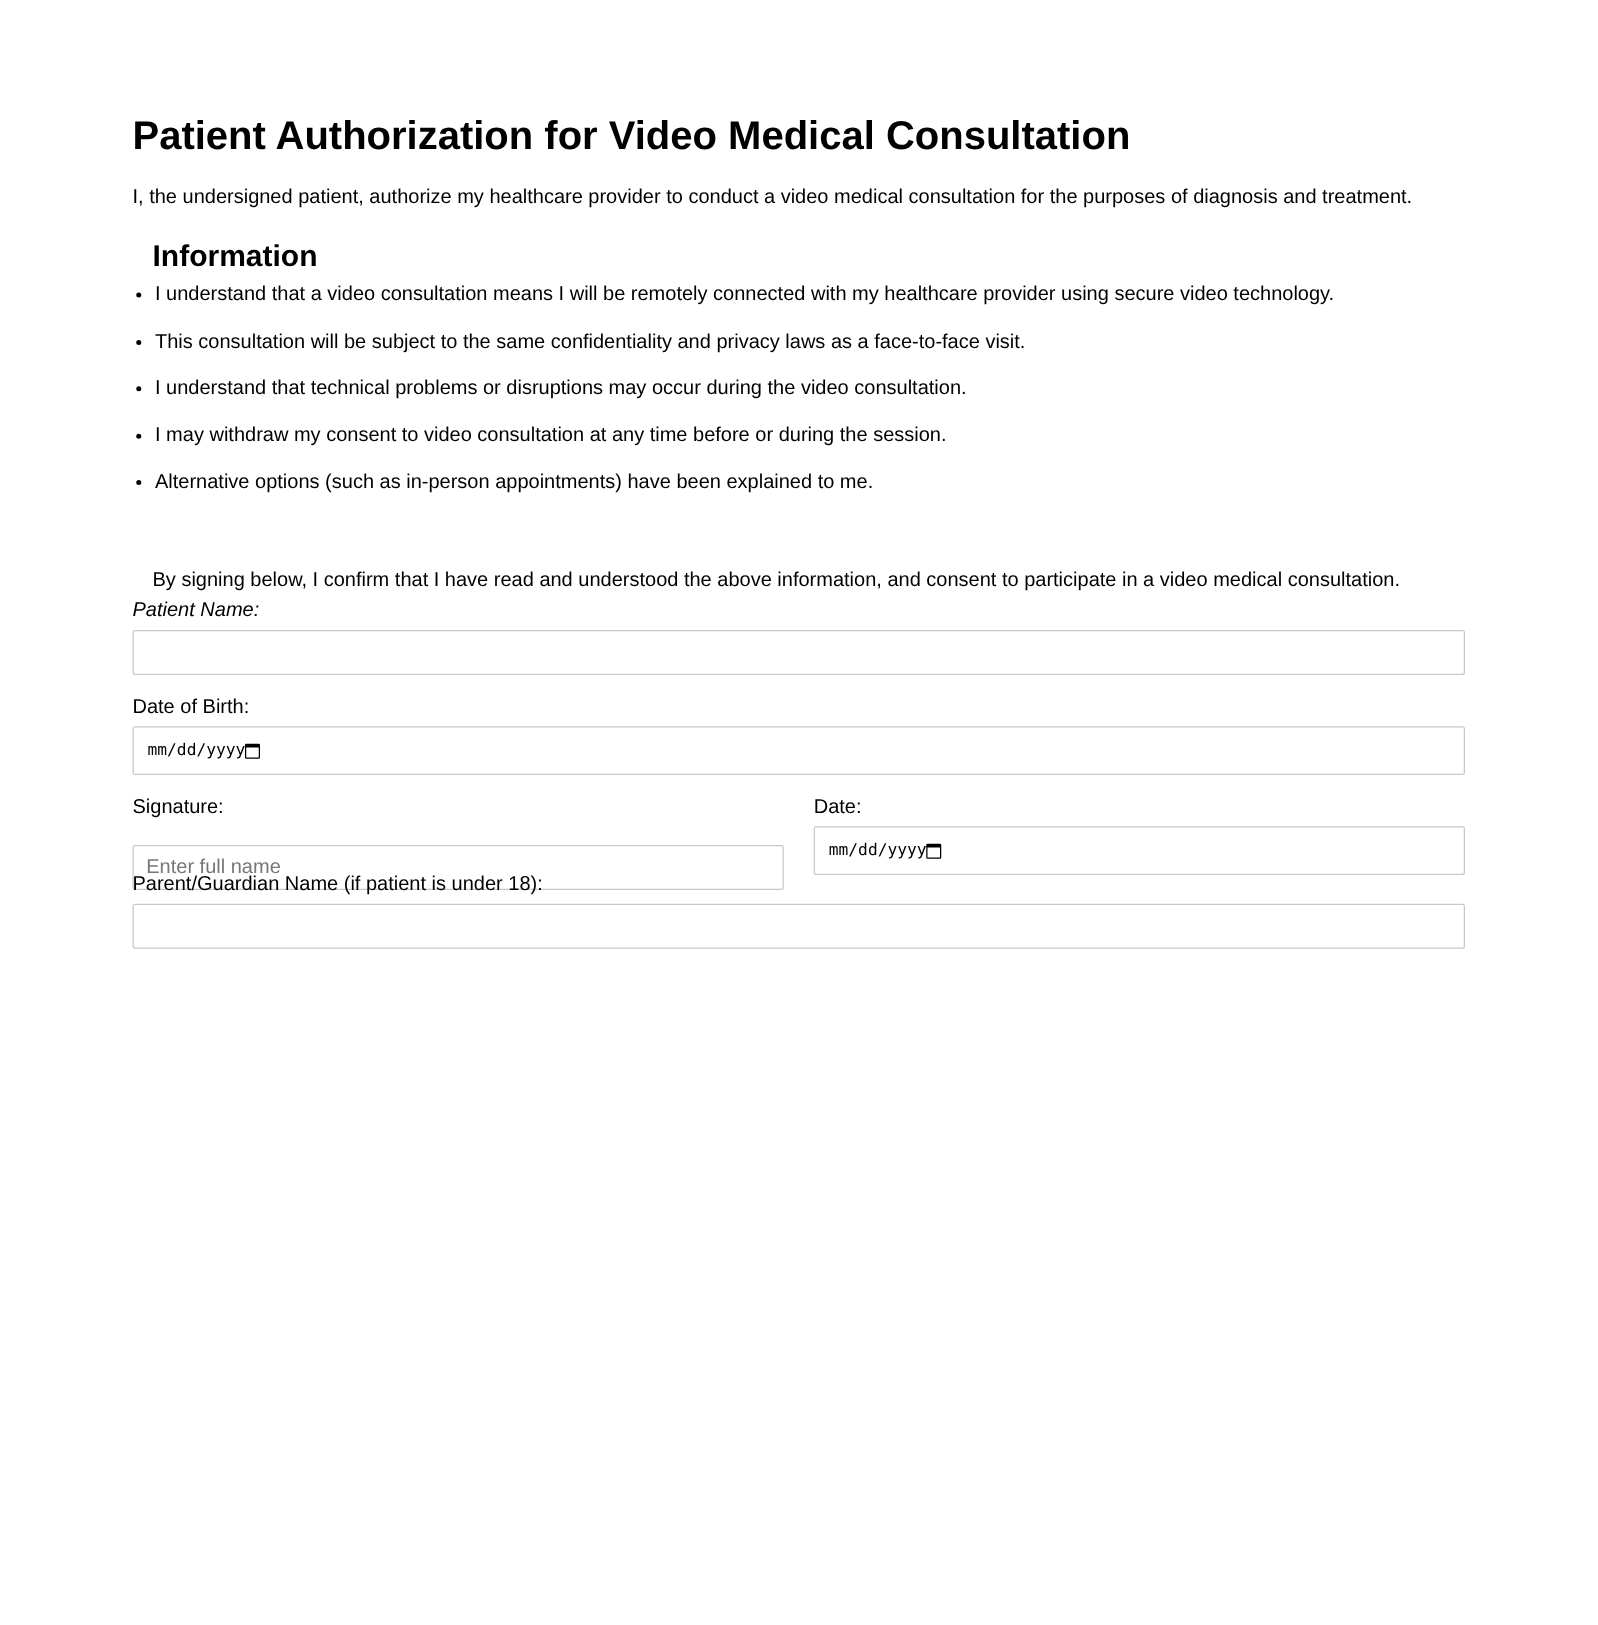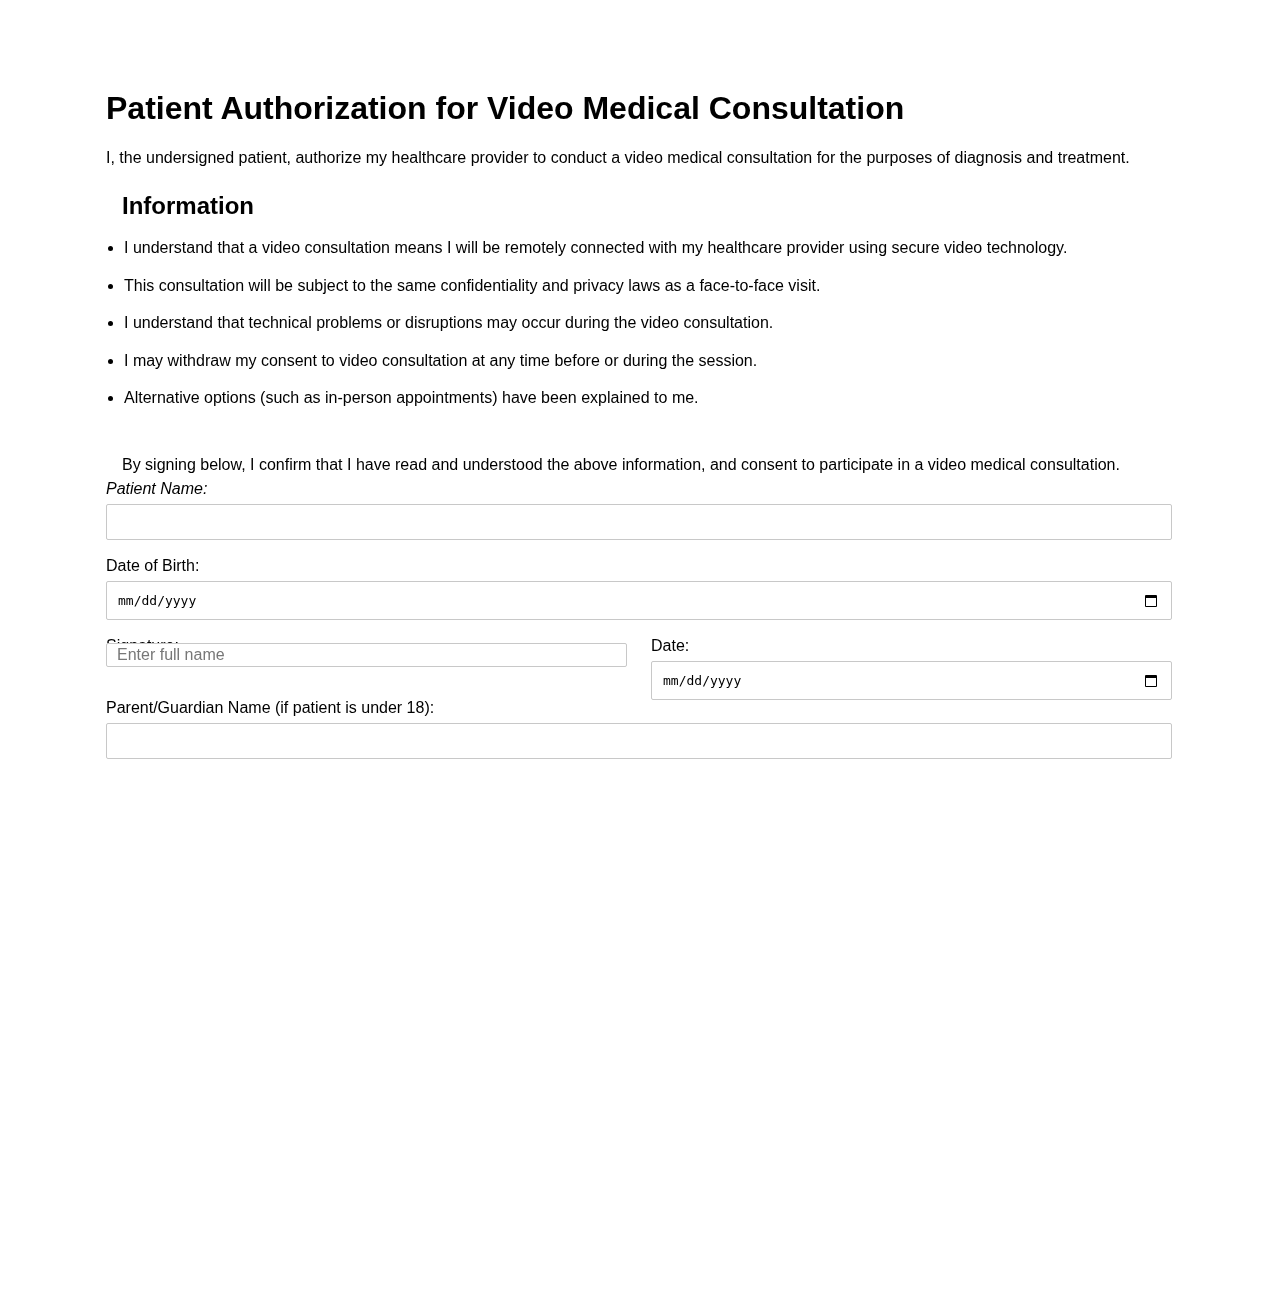--- a/index.html
+++ b/index.html
@@ -1,28 +1,28 @@
 <!DOCTYPE html>
 <html><head>
 <meta charset="utf-8">
 <style>
   html, body { margin: 0; padding: 0; background: #ffffff; }
   body { font-family: "Liberation Sans", sans-serif; color: #000; width: 1278px; height: 1300px; }
   .container { position: absolute; left: 106px; top: 0; width: 1066px; }
   h1 { position: absolute; top: 90px; left: 0; margin: 0; font-size: 32px; font-weight: bold; white-space: nowrap; }
   .intro { position: absolute; top: 149px; left: 0; margin: 0; font-size: 16px; white-space: nowrap; }
   h2 { position: absolute; top: 192px; left: 16px; margin: 0; font-size: 24px; font-weight: bold; }
-  ul { position: absolute; top: 238px; left: 0; margin: 0; padding: 0 0 0 18px; list-style: disc; font-size: 16px; }
+  ul { position: absolute; top: 226px; left: 0; margin: 0; padding: 0 0 0 18px; list-style: disc; font-size: 16px; }
   ul li { height: 37.5px; line-height: 20px; white-space: nowrap; }
   .confirm { position: absolute; top: 440px; left: 0; margin: 16px; font-size: 16px; white-space: nowrap; }
   label { position: absolute; font-size: 16px; white-space: nowrap; }
   .input { position: absolute; box-sizing: border-box; border: 1px solid #c8c8c8; border-radius: 2px; background: #fff; font-size: 16px; }
   .text-input { font-family: "Liberation Sans", sans-serif; padding: 0 10px; outline: none; }
   .text-input::placeholder { color: #777; }
-  .date-input { display: flex; align-items: center; justify-content: space-between; padding: 0 14px 0 11px; }
+  .date-input { display: flex; align-items: center; padding: 0 14px 0 11px; }
   .date-text { font-family: "DejaVu Sans Mono", monospace; font-size: 13px; color: #000; }
   .cal-icon { width: 12px; height: 12px; box-sizing: border-box; border: 1.5px solid #000; border-top-width: 3px; border-radius: 1px; }
 </style>
 </head>
 <body>
 
 <div class="container">
   <h1>Patient Authorization for Video Medical Consultation</h1>
   <p class="intro">I, the undersigned patient, authorize my healthcare provider to conduct a video medical consultation for the purposes of diagnosis and treatment.</p>
   <h2>Information</h2>
@@ -38,21 +38,21 @@
   <label style="top:480px; left:0;font-style:italic;">Patient Name:</label>
   <input class="input text-input" style="top: 504px; left: 0px; width: 1066px; height: 36px;" type="text" placeholder="">
 
   <label style="top:557px; left:0;">Date of Birth:</label>
   <div class="input date-input" style="top:581px; left:0; width:1066px; height:39px;">
     <span class="date-text">mm/dd/yyyy</span>
     <span class="cal-icon"></span>
   </div>
 
   <label style="top:637px; left:0;text-align:right;">Signature:</label>
-  <input class="input text-input" style="top: 643px; left: 0px; width: 521px; height: 24px;" type="text" placeholder="Enter full name">
+  <input class="input text-input" style="top: 676px; left: 0px; width: 521px; height: 36px;" type="text" placeholder="Enter full name">
 
   <label style="top:637px; left:545px;">Date:</label>
   <div class="input date-input" style="top:661px; left:545px; width:521px; height:39px;">
     <span class="date-text">mm/dd/yyyy</span>
     <span class="cal-icon"></span>
   </div>
 
   <label style="top:699px; left:0;">Parent/Guardian Name (if patient is under 18):</label>
   <input class="input text-input" style="top: 723px; left: 0px; width: 1066px; height: 36px;" type="text" placeholder="">
 </div>

